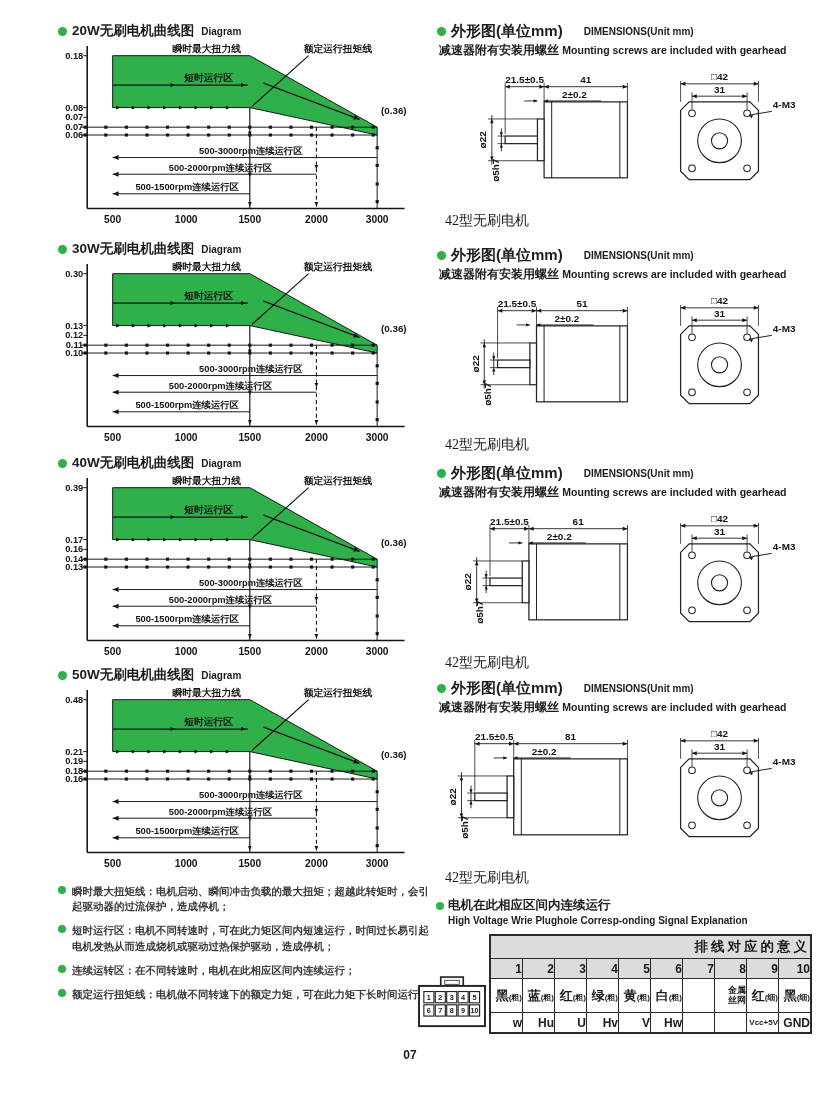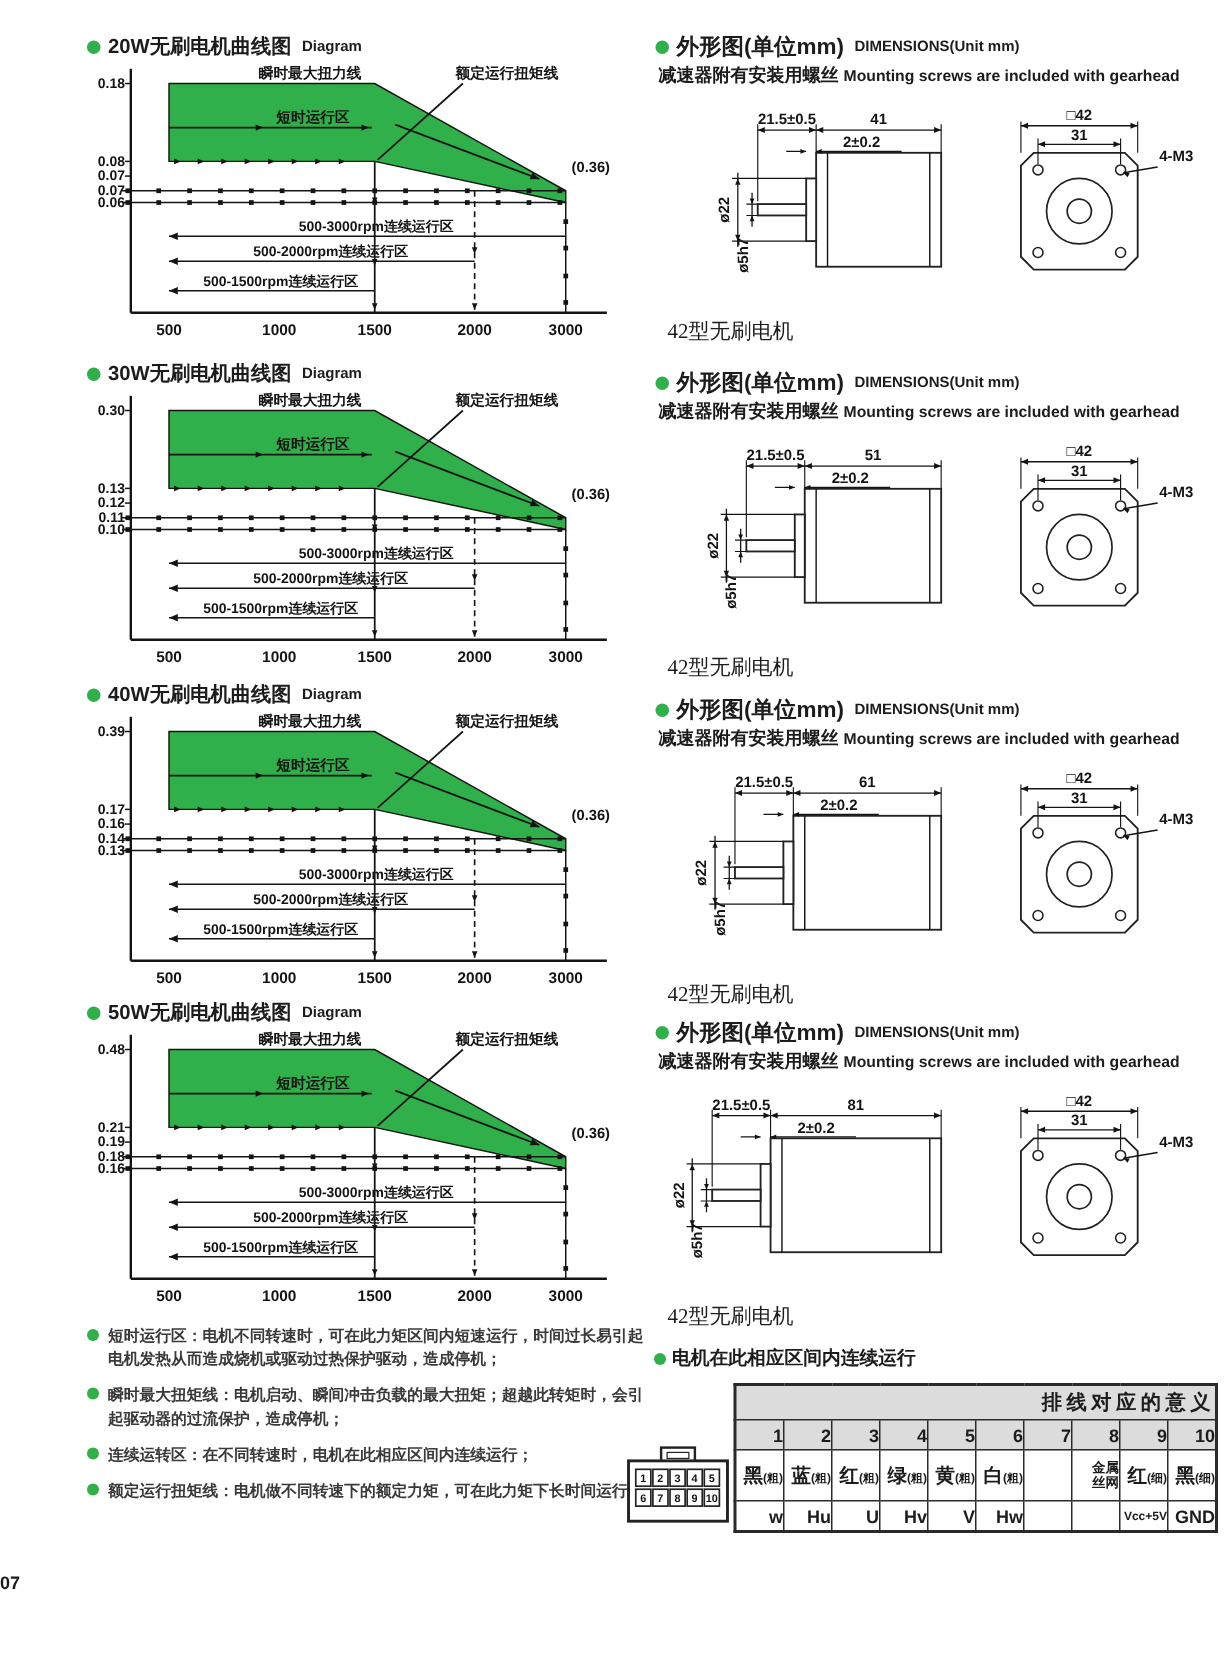--- a/index.html
+++ b/index.html
@@ -7,21 +7,21 @@
         font-family:"Liberation Sans","DejaVu Sans",sans-serif;color:#1c1c1c;}
   .col-left{position:absolute;left:58px;top:22px;width:368px;}
   .col-right{position:absolute;left:437px;top:22px;width:380px;}
   .chart-sec{margin:0 0 0 0;}
   .chart-sec .ttl{height:18px;display:flex;align-items:center;gap:5px;font-size:13.5px;font-weight:bold;text-align:center;}
   .chart-sec .ttl .en{font-size:10px;font-weight:bold;margin-left:2px;}
   .gdot{display:inline-block;width:9px;height:9px;border-radius:50%;background:#2fb04a;flex:0 0 auto;}
   .chart-svg{display:block;width:366px;height:192px;}
   .m1{margin-bottom:8px}.m2{margin-bottom:4px}.m3{margin-bottom:2px}
   .dim-sec .h1{display:flex;align-items:center;gap:5px;font-size:15px;font-weight:bold;height:18px;}
-  .dim-sec .h1 .en{font-size:10px;font-weight:bold;margin-left:2px;}
+  .dim-sec .h1 .en{font-size:10px;font-weight:bold;margin-left:16px;}
   .dim-sec .h2{font-size:12px;font-weight:bold;height:16px;margin:2px 0 4px 2px;}
   .dim-sec .h2 .en{font-size:10.5px;font-weight:bold;}
   .dim-svg{display:block;width:360px;height:150px;}
   .dim-cap{width:240px;margin-left:8px;text-align:left;font-size:14px;
            font-family:"Liberation Serif","DejaVu Serif",serif;}
   .dm1{margin-bottom:16px}.dm2{margin-bottom:10px}.dm3{margin-bottom:7px}
   .notes{position:absolute;left:58px;top:884px;width:374px;}
   .note{display:flex;gap:6px;margin-bottom:9px;}
   .note .gdot{margin-top:2px;width:8px;height:8px;}
   .note p{margin:0;font-size:10.5px;font-weight:bold;line-height:1.45;color:#3a3a3a;}
@@ -34,21 +34,21 @@
   table.sig{border-collapse:collapse;margin-left:0px;}
   table.sig td,table.sig th{border:1.3px solid #2a2a2a;text-align:right;padding:0;}
   table.sig{border:2px solid #2a2a2a;}
   .sig .title-row th{background:#dcdcdc;font-size:13.5px;font-weight:bold;height:22px;letter-spacing:3px;}
   .sig .pin-row td{background:#dcdcdc;font-size:12px;font-weight:bold;height:19px;width:31px;}
   .sig .col-row td{height:33px;font-size:13px;font-weight:bold;}
   .sig .col-row .sub{font-size:8px;font-weight:bold;}
   .sig .col-row .mesh{font-size:9px;line-height:1.1;font-weight:bold;}
   .sig .sigl-row td{height:19px;font-size:12px;font-weight:bold;}
   .sig .sigl-row .tiny{font-size:8px;}
-  .pageno{position:absolute;left:0;right:0;top:1048px;font-size:12px;font-weight:bold;}
+  .pageno{position:absolute;left:0;right:0;top:1048px;text-align:center;font-size:12px;font-weight:bold;}
   svg text{font-family:"Liberation Sans","DejaVu Sans",sans-serif;}
 </style>
 </head>
 <body>
 
 <div class="page">
 
   <div class="col-left">
     <section class="chart-sec m1">
       <div class="ttl">
@@ -715,41 +715,42 @@
           <line x1="352" y1="52" x2="328" y2="56" stroke="#141414" stroke-width="1"></line>
           <polygon points="0,0 -4,1.68 -4,-1.68" transform="translate(328 56) rotate(205)" fill="#141414"></polygon>
         </svg>
       <div class="dim-cap">42型无刷电机</div>
     </section>
   </div>
 
   <div class="notes">
     <div class="note">
       <span class="gdot"></span>
-      <p>短时运行区：电机不同转速时，可在此力矩区间内短速运行，时间过长易引起电机发热从而造成烧机或驱动过热保护驱动，造成停机；</p>
+      <p>瞬时最大扭矩线：电机启动、瞬间冲击负载的最大扭矩；超越此转矩时，会引起驱动器的过流保护，造成停机；</p>
     </div>
     <div class="note">
       <span class="gdot"></span>
-      <p>瞬时最大扭矩线：电机启动、瞬间冲击负载的最大扭矩；超越此转矩时，会引起驱动器的过流保护，造成停机；</p>
+      <p>短时运行区：电机不同转速时，可在此力矩区间内短速运行，时间过长易引起电机发热从而造成烧机或驱动过热保护驱动，造成停机；</p>
     </div>
     <div class="note">
       <span class="gdot"></span>
       <p>连续运转区：在不同转速时，电机在此相应区间内连续运行；</p>
     </div>
     <div class="note">
       <span class="gdot"></span>
       <p>额定运行扭矩线：电机做不同转速下的额定力矩，可在此力矩下长时间运行；</p>
     </div>
   </div>
 
   <div class="signal">
     <div class="sh1">
       <span class="gdot"></span>
       <span>电机在此相应区间内连续运行</span>
     </div>
+    <div class="sh2">High Voltage Wrie Plughole Corresp-onding Signal Explanation</div>
     <div class="sigrow">
       <svg class="conn-svg" id="connector" viewBox="0 0 92 74">
           <rect x="32" y="6" width="28" height="13" fill="#fff" stroke="#222" stroke-width="2"></rect>
           <rect x="37" y="10" width="18" height="5" fill="#fff" stroke="#222" stroke-width="1"></rect>
           <rect x="5" y="17" width="82" height="50" fill="#fff" stroke="#222" stroke-width="2.4"></rect>
           <rect x="11" y="24" width="12.5" height="14" fill="#fff" stroke="#222" stroke-width="1.4"></rect>
           <text x="17.2" y="34.5" font-size="9" font-weight="bold" text-anchor="middle" fill="#141414">1</text>
           <rect x="25.2" y="24" width="12.5" height="14" fill="#fff" stroke="#222" stroke-width="1.4"></rect>
           <text x="31.4" y="34.5" font-size="9" font-weight="bold" text-anchor="middle" fill="#141414">2</text>
           <rect x="39.4" y="24" width="12.5" height="14" fill="#fff" stroke="#222" stroke-width="1.4"></rect>

